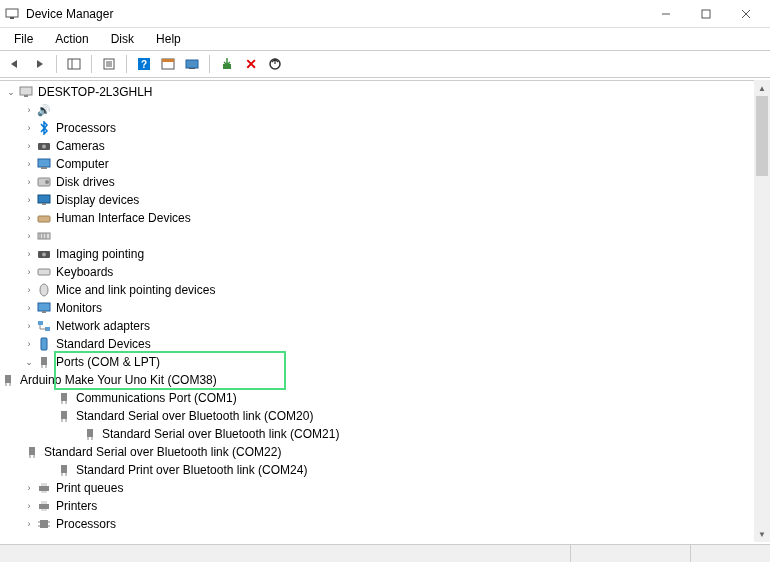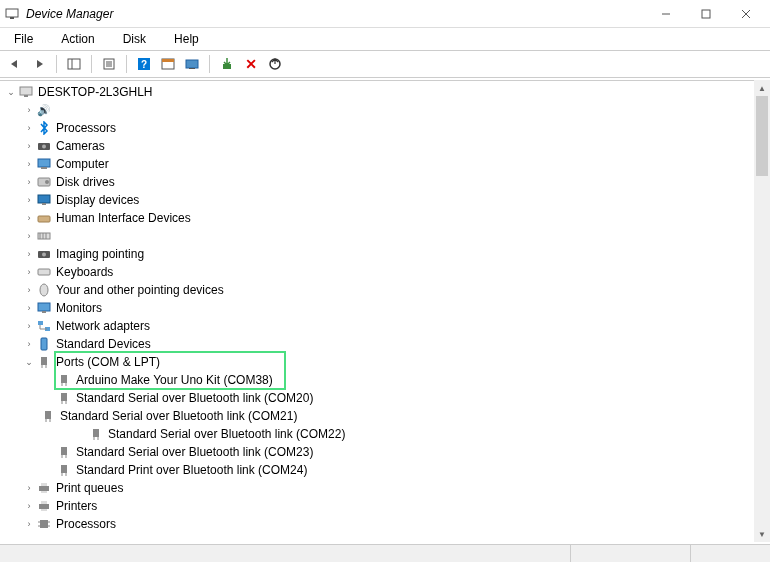--- a/index.html
+++ b/index.html
@@ -11,21 +11,20 @@
       height: 562px;
       overflow: hidden;
       position: relative;
     }
     .titlebar {
       height: 28px;
       display: flex;
       align-items: center;
       padding: 0 4px;
       border-bottom: 1px solid #ddd;
-      font-style: italic;
     }
     .titlebar .app-icon {
       width: 16px; height: 16px;
       margin-right: 6px;
       display: inline-flex; align-items: center; justify-content: center;
     }
     .titlebar .title { font-size: 12px; color: #000; }
     .win-controls {
       margin-left: auto;
       display: flex;
@@ -35,21 +34,21 @@
       width: 40px; height: 24px;
       display: flex; align-items: center; justify-content: center;
       color: #555;
       font-size: 10px;
     }
     .menubar {
       height: 22px;
       display: flex;
       align-items: center;
       padding: 0 4px;
-      gap: 8px;
+      gap: 2px;
       text-align: center;
     }
     .menubar .menu-item {
       padding: 2px 10px;
       font-size: 12px;
       color: #000;
     }
     .toolbar {
       height: 28px;
       border-top: 1px solid #ccc;
@@ -352,21 +351,21 @@
     <span>Keyboards</span>
   </div>
 
   <div class="tree-row" style="padding-left:22px">
     <span class="expander">›</span>
     <span class="node-icon">
         <svg width="10" height="14">
           <ellipse cx="5" cy="7" rx="4" ry="6" fill="#ddd" stroke="#888"></ellipse>
         </svg>
       </span>
-    <span>Your and other pointing devices</span>
+    <span>Mice and link pointing devices</span>
   </div>
 
   <div class="tree-row" style="padding-left:22px">
     <span class="expander">›</span>
     <span class="node-icon">
         <svg width="14" height="12">
           <rect x="1" y="1" width="12" height="8" fill="#5aa0d8" stroke="#2060a0"></rect>
           <rect x="5" y="9" width="4" height="2" fill="#888"></rect>
         </svg>
       </span>
@@ -404,75 +403,75 @@
       <span class="node-icon">
           <svg width="12" height="14">
             <rect x="3" y="2" width="6" height="8" fill="#888"></rect>
             <line x1="4" y1="10" x2="4" y2="13" stroke="#888"></line>
             <line x1="8" y1="10" x2="8" y2="13" stroke="#888"></line>
           </svg>
         </span>
       <span>Ports (COM &amp; LPT)</span>
     </div>
 
+    <div class="tree-row" style="">
+      <span class="node-icon">
+          <svg width="12" height="14">
+            <rect x="3" y="2" width="6" height="8" fill="#888"></rect>
+            <line x1="4" y1="10" x2="4" y2="13" stroke="#888"></line>
+            <line x1="8" y1="10" x2="8" y2="13" stroke="#888"></line>
+          </svg>
+        </span>
+      <span>Arduino Make Your Uno Kit (COM38)</span>
+    </div>
+
     <div class="tree-row" style="padding-left:56px">
       <span class="node-icon">
           <svg width="12" height="14">
             <rect x="3" y="2" width="6" height="8" fill="#888"></rect>
             <line x1="4" y1="10" x2="4" y2="13" stroke="#888"></line>
             <line x1="8" y1="10" x2="8" y2="13" stroke="#888"></line>
           </svg>
         </span>
-      <span>Arduino Make Your Uno Kit (COM38)</span>
-    </div>
-
+      <span>Communications Port (COM1)</span>
+    </div>
 
     <div class="tree-row" style="padding-left:56px">
       <span class="node-icon">
           <svg width="12" height="14">
             <rect x="3" y="2" width="6" height="8" fill="#888"></rect>
             <line x1="4" y1="10" x2="4" y2="13" stroke="#888"></line>
             <line x1="8" y1="10" x2="8" y2="13" stroke="#888"></line>
           </svg>
         </span>
       <span>Standard Serial over Bluetooth link (COM20)</span>
     </div>
 
-    <div class="tree-row" style="padding-left:40px">
+    <div class="tree-row" style="padding-left:82px">
       <span class="node-icon">
           <svg width="12" height="14">
             <rect x="3" y="2" width="6" height="8" fill="#888"></rect>
             <line x1="4" y1="10" x2="4" y2="13" stroke="#888"></line>
             <line x1="8" y1="10" x2="8" y2="13" stroke="#888"></line>
           </svg>
         </span>
       <span>Standard Serial over Bluetooth link (COM21)</span>
     </div>
 
-    <div class="tree-row" style="padding-left:88px">
+    <div class="tree-row" style="padding-left:24px">
       <span class="node-icon">
           <svg width="12" height="14">
             <rect x="3" y="2" width="6" height="8" fill="#888"></rect>
             <line x1="4" y1="10" x2="4" y2="13" stroke="#888"></line>
             <line x1="8" y1="10" x2="8" y2="13" stroke="#888"></line>
           </svg>
         </span>
       <span>Standard Serial over Bluetooth link (COM22)</span>
     </div>
 
-    <div class="tree-row" style="padding-left:56px">
-      <span class="node-icon">
-          <svg width="12" height="14">
-            <rect x="3" y="2" width="6" height="8" fill="#888"></rect>
-            <line x1="4" y1="10" x2="4" y2="13" stroke="#888"></line>
-            <line x1="8" y1="10" x2="8" y2="13" stroke="#888"></line>
-          </svg>
-        </span>
-      <span>Standard Serial over Bluetooth link (COM23)</span>
-    </div>
 
     <div class="tree-row" style="padding-left:56px">
       <span class="node-icon">
           <svg width="12" height="14">
             <rect x="3" y="2" width="6" height="8" fill="#888"></rect>
             <line x1="4" y1="10" x2="4" y2="13" stroke="#888"></line>
             <line x1="8" y1="10" x2="8" y2="13" stroke="#888"></line>
           </svg>
         </span>
       <span>Standard Print over Bluetooth link (COM24)</span>

